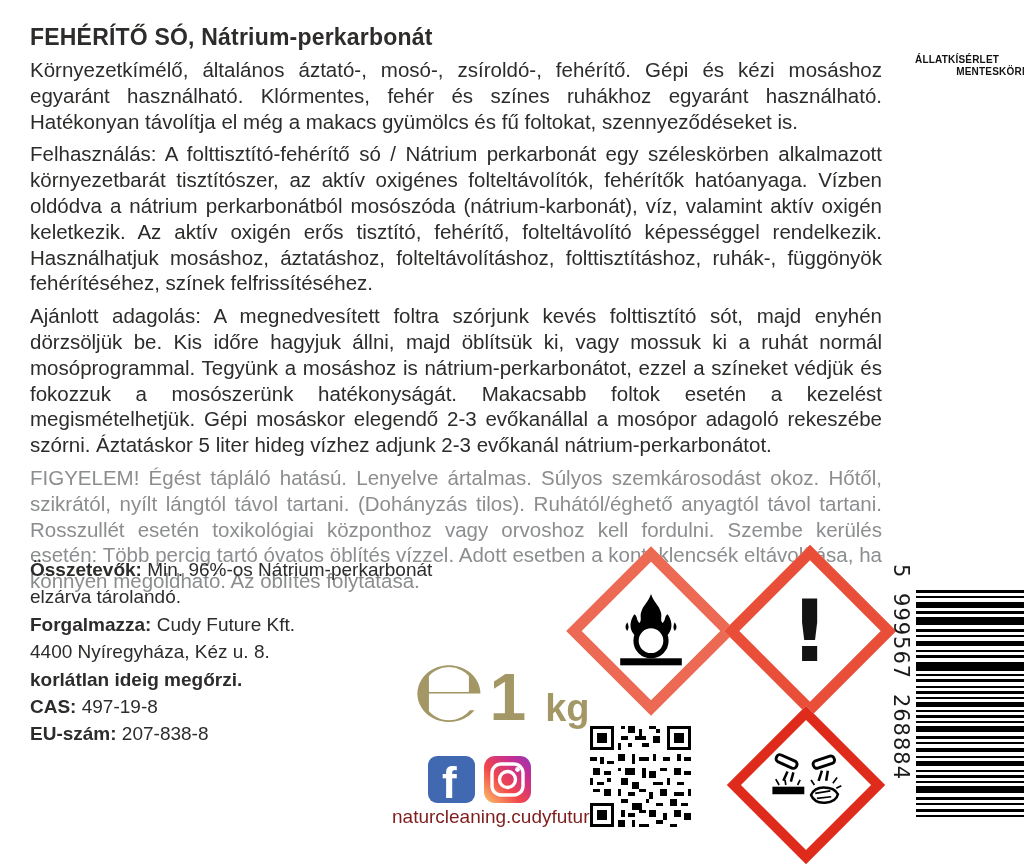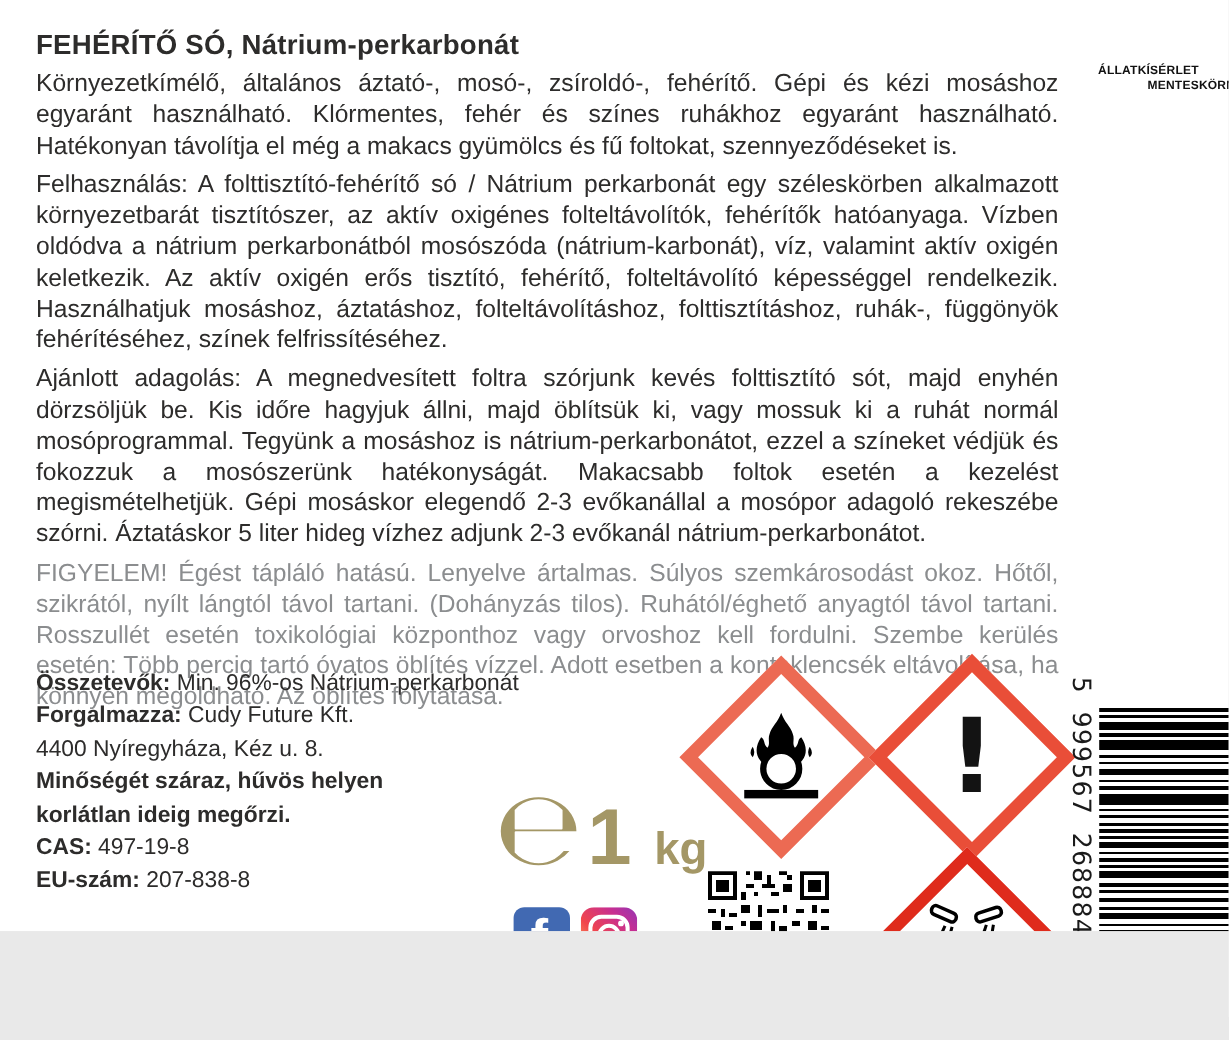--- a/index.html
+++ b/index.html
@@ -1,16 +1,16 @@
 <!DOCTYPE html>
 <html lang="hu"><head>
 <meta charset="utf-8">
 <style>
   html,body{margin:0;padding:0;background:#e9e9e9;}
-  .label{position:relative;width:1024px;height:776px;background:#ffffff;overflow:hidden;
+  .label{position:relative;width:1024px;height:867px;background:#ffffff;overflow:hidden;
          font-family:"Liberation Sans","DejaVu Sans",sans-serif;color:#2d2c2b;}
   
   .text-col{position:absolute;left:30px;top:24px;width:852px;}
   .title{font-size:23px;font-weight:bold;margin:0 0 6px 0;letter-spacing:.2px;}
   .para{font-size:20.5px;line-height:25.8px;text-align:justify;margin:0 0 7px 0;}
   .para b{font-weight:normal;}
   .para.warn{color:#8b8d8f;}
   
   .details{position:absolute;left:30px;top:556px;width:600px;font-size:19px;line-height:27.4px;white-space:nowrap;}
   .details .ln b{font-weight:bold;}
@@ -50,23 +50,23 @@
   <div class="text-col">
     <h1 class="title">FEHÉRÍTŐ SÓ, Nátrium-perkarbonát</h1>
     <p class="para">Környezetkímélő, általános áztató-, mosó-, zsíroldó-, fehérítő. Gépi és kézi mosáshoz egyaránt használható. Klórmentes, fehér és színes ruhákhoz egyaránt használható. Hatékonyan távolítja el még a makacs gyümölcs és fű foltokat, szennyeződéseket is.</p>
     <p class="para"><b>Felhasználás:</b><span> A folttisztító-fehérítő só / Nátrium perkarbonát egy széleskörben alkalmazott környezetbarát tisztítószer, az aktív oxigénes folteltávolítók, fehérítők hatóanyaga. Vízben oldódva a nátrium perkarbonátból mosószóda (nátrium-karbonát), víz, valamint aktív oxigén keletkezik. Az aktív oxigén erős tisztító, fehérítő, folteltávolító képességgel rendelkezik. Használhatjuk mosáshoz, áztatáshoz, folteltávolításhoz, folttisztításhoz, ruhák-, függönyök fehérítéséhez, színek felfrissítéséhez.</span></p>
     <p class="para"><b>Ajánlott adagolás:</b><span> A megnedvesített foltra szórjunk kevés folttisztító sót, majd enyhén dörzsöljük be. Kis időre hagyjuk állni, majd öblítsük ki, vagy mossuk ki a ruhát normál mosóprogrammal. Tegyünk a mosáshoz is nátrium-perkarbonátot, ezzel a színeket védjük és fokozzuk a mosószerünk hatékonyságát. Makacsabb foltok esetén a kezelést megismételhetjük. Gépi mosáskor elegendő 2-3 evőkanállal a mosópor adagoló rekeszébe szórni. Áztatáskor 5 liter hideg vízhez adjunk 2-3 evőkanál nátrium-perkarbonátot.</span></p>
     <p class="para warn">FIGYELEM! Égést tápláló hatású. Lenyelve ártalmas. Súlyos szemkárosodást okoz. Hőtől, szikrától, nyílt lángtól távol tartani. (Dohányzás tilos). Ruhától/éghető anyagtól távol tartani. Rosszullét esetén toxikológiai központhoz vagy orvoshoz kell fordulni. Szembe kerülés esetén: Több percig tartó óvatos öblítés vízzel. Adott esetben a kontaklencsék eltávolítása, ha könnyen megoldható. Az öblítés folytatása.</p>
   </div>
 
   <div class="details">
     <div class="ln"><b>Összetevők:</b><span> Min. 96%-os Nátrium-perkarbonát</span></div>
+    <div class="ln"><b></b><span>elzárva tárolandó.</span></div>
     <div class="ln"><b>Forgalmazza:</b><span> Cudy Future Kft.</span></div>
     <div class="ln"><b></b><span>4400 Nyíregyháza, Kéz u. 8.</span></div>
-    <div class="ln"><b>Minőségét száraz, hűvös helyen</b><span></span></div>
     <div class="ln"><b>korlátlan ideig megőrzi.</b><span></span></div>
     <div class="ln"><b>CAS:</b><span> 497-19-8</span></div>
     <div class="ln"><b>EU-szám:</b><span> 207-838-8</span></div>
   </div>
 
   <div class="eco-col">
 
     <svg class="eco-ic" width="62" height="60" viewBox="0 0 100 100">
       <g fill="#000">
         <ellipse cx="53" cy="16" rx="5" ry="14" transform="rotate(-9 53 16)"></ellipse>

